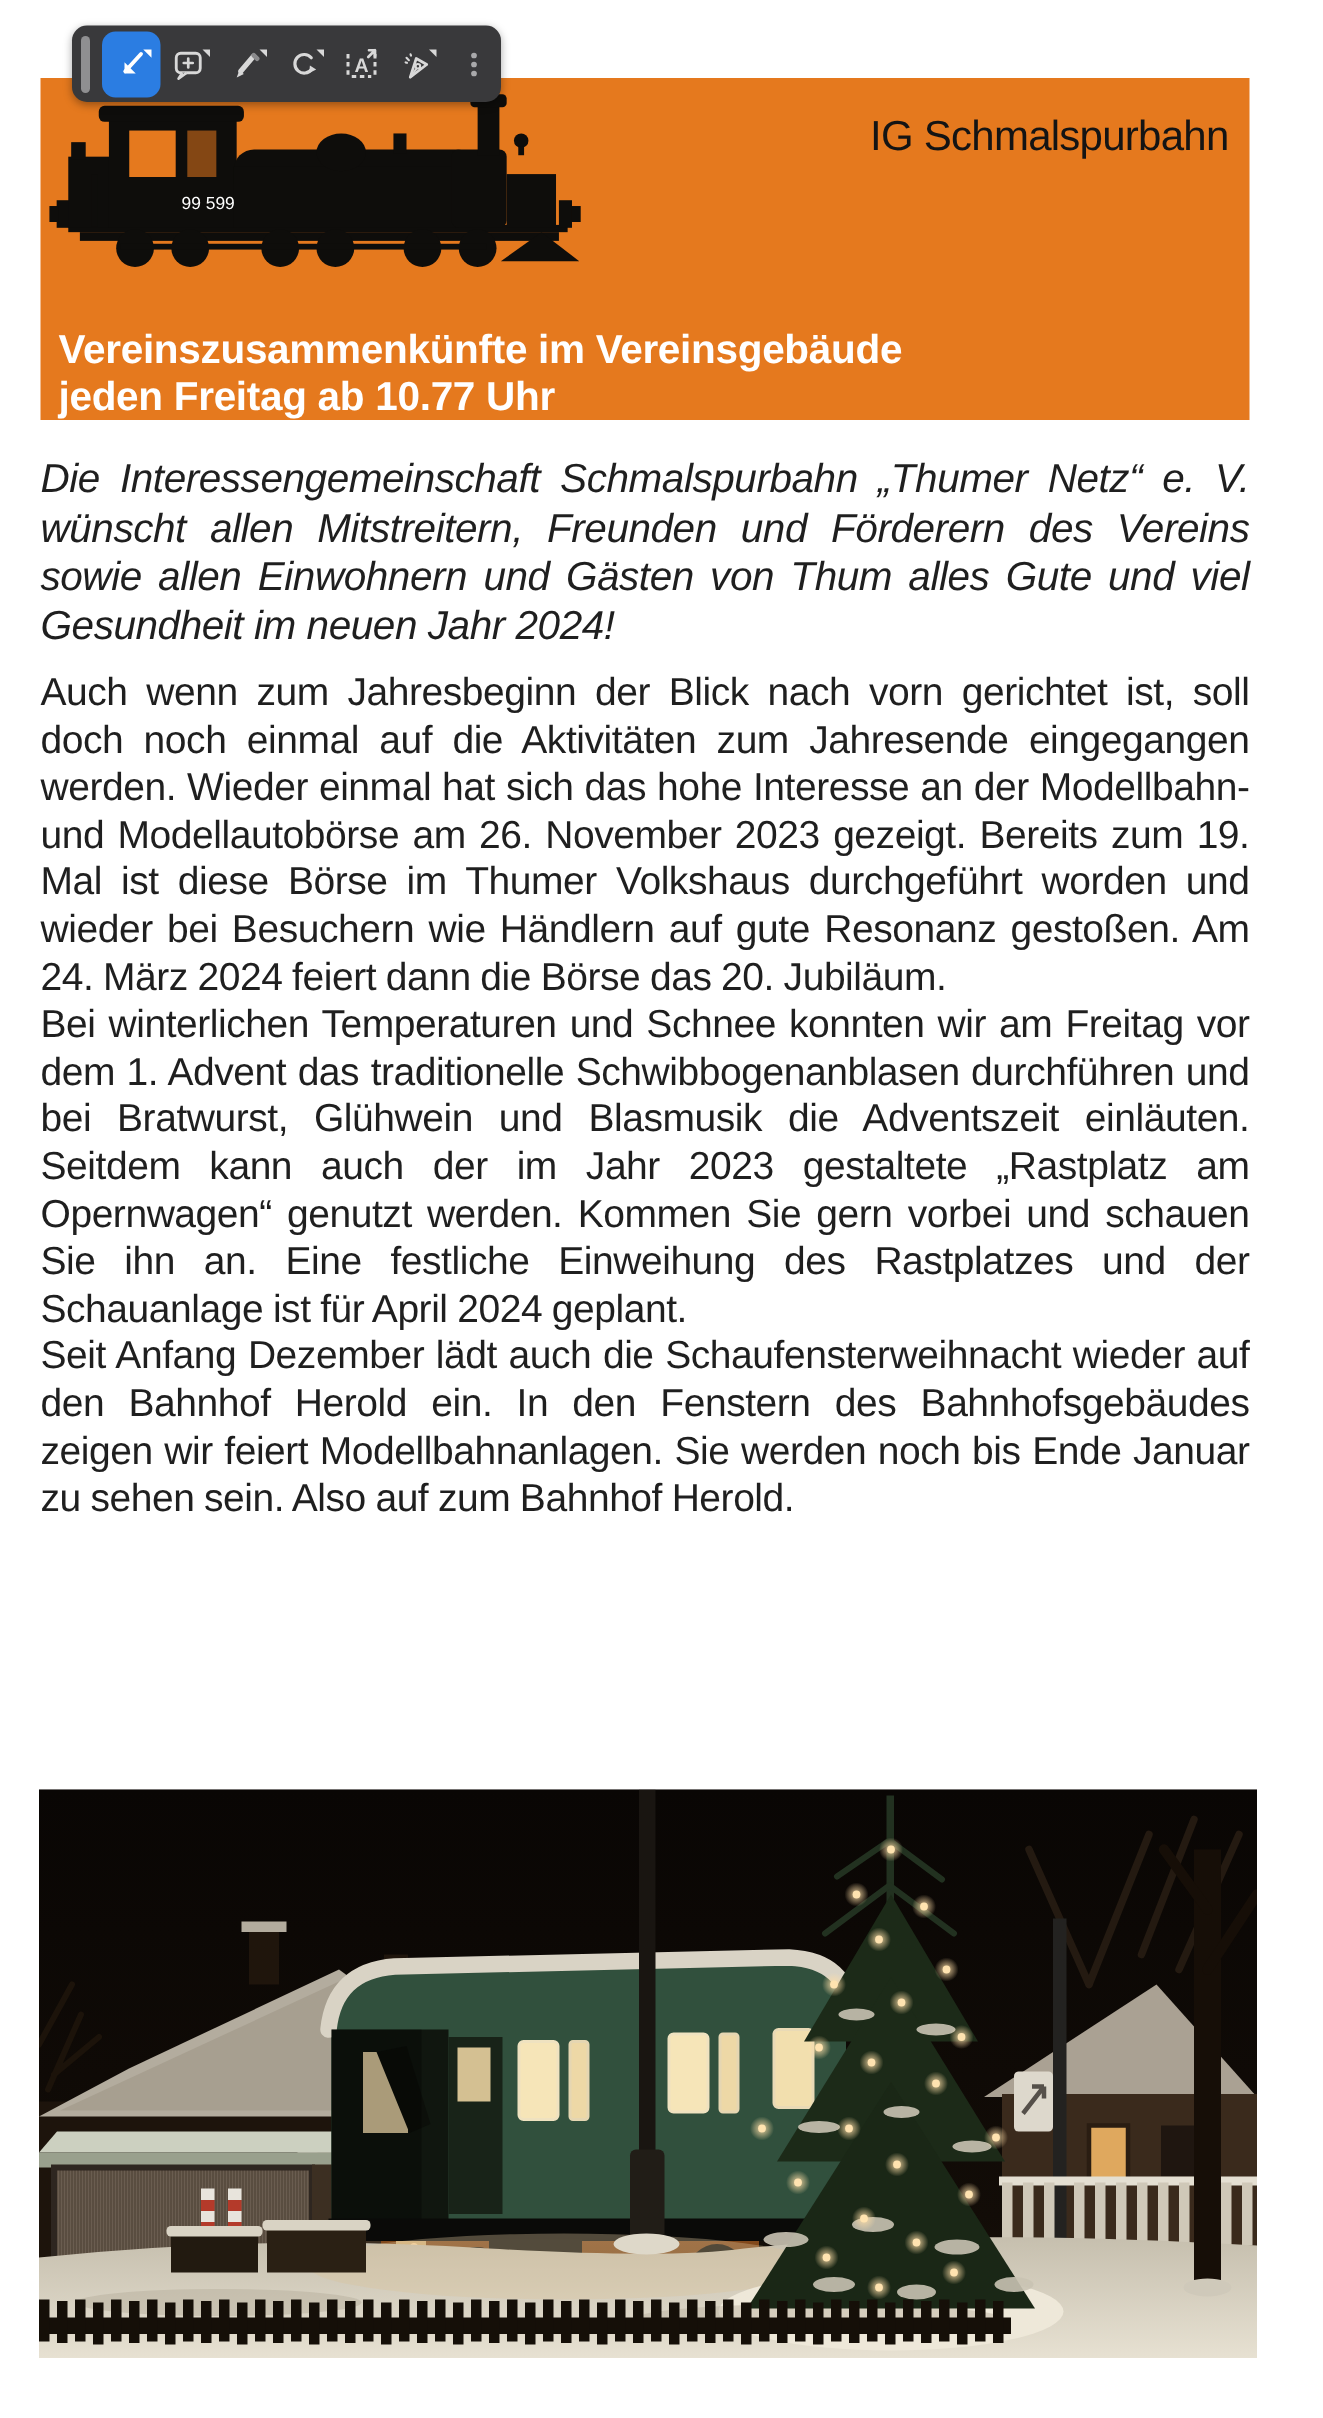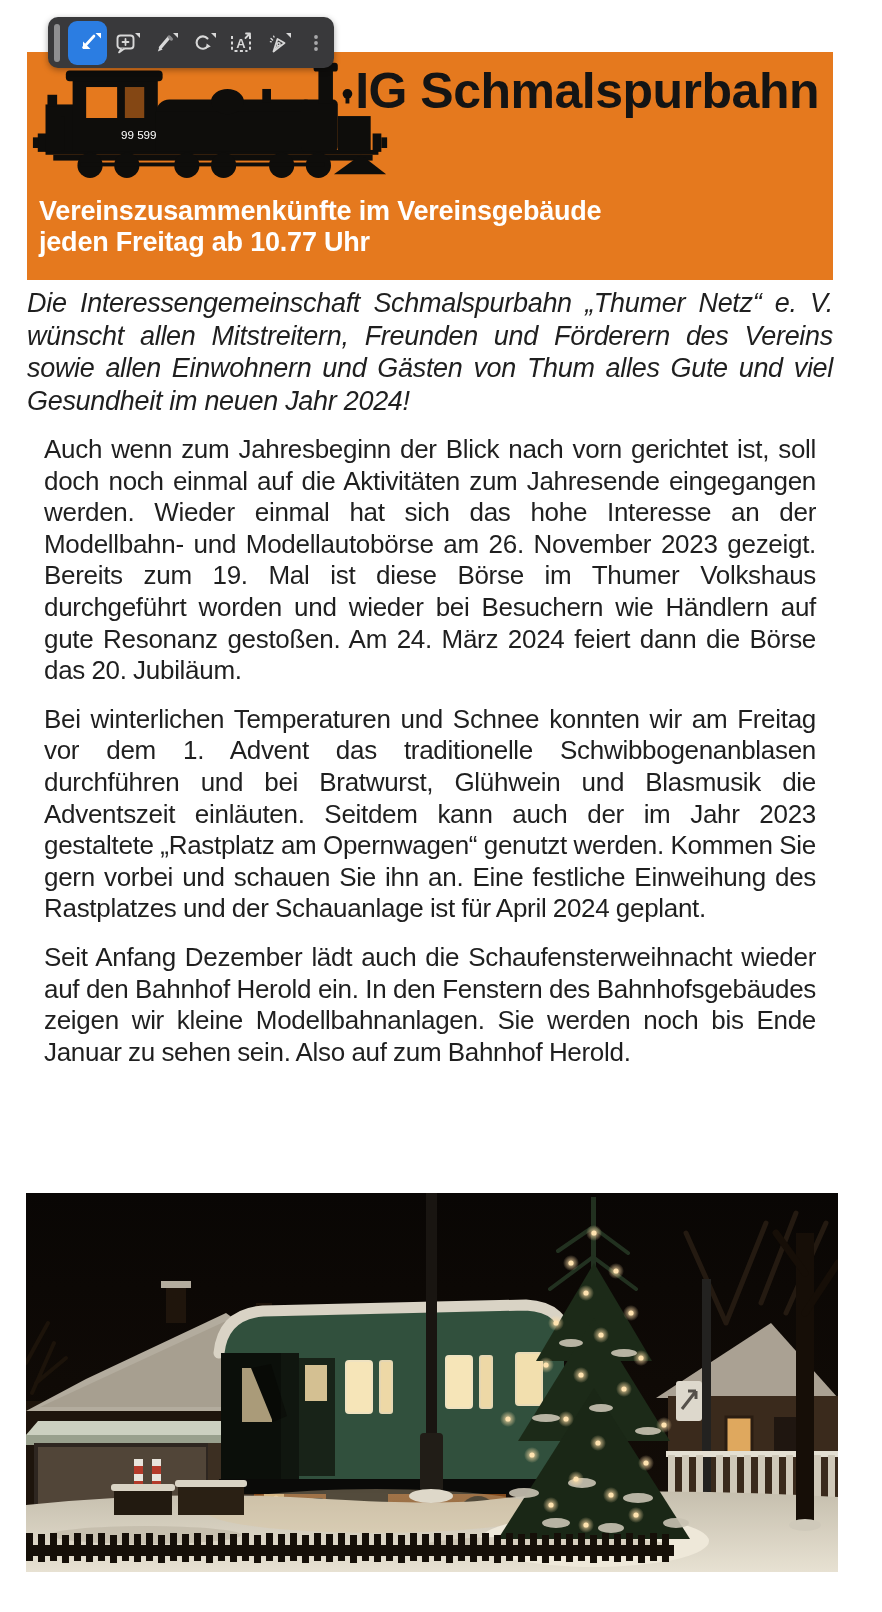--- a/index.html
+++ b/index.html
@@ -11,30 +11,30 @@
            border-radius:10px;display:flex;align-items:center;box-shadow:0 2px 6px rgba(0,0,0,.35);z-index:5;}
   .toolbar .handle{width:6px;height:38px;background:#8f8f91;border-radius:3px;margin-left:6px;flex:0 0 auto;}
   .tool-btn{width:40px;height:44px;display:flex;align-items:center;justify-content:center;
             border:none;background:transparent;padding:0;margin:0 0 0 2px;cursor:pointer;border-radius:9px;}
   .tool-btn.active{width:44px;height:44px;background:#2b7de2;margin-left:8px;}
   .tool-btn svg{display:block;}
 
   
   .masthead{position:absolute;left:27px;top:52px;width:806px;height:228px;background:#e5791e;}
   .loco{position:absolute;left:4px;top:6px;}
-  .org-title{position:absolute;right:14px;top:14px;text-align:right;font-weight:bold;
-             font-size:50px;line-height:50px;color:#141414;letter-spacing:-.5px;}
-  .meeting{position:absolute;left:12px;bottom:22px;color:#ffffff;font-weight:bold;
+  .org-title{position:absolute;right:14px;top:14px;text-align:right;font-weight:normal;
+             font-size:28px;line-height:50px;color:#141414;letter-spacing:-.5px;}
+  .meeting{position:absolute;left:12px;bottom:0;color:#ffffff;font-weight:bold;
            font-size:27px;line-height:31px;letter-spacing:-.2px;}
 
   
-  .article{position:absolute;left:27px;top:287px;width:806px;}
+  .article{position:absolute;left:27px;top:303px;width:806px;}
   .intro{font-style:italic;font-weight:500;font-size:27px;line-height:32.5px;margin:0 0 13px 0;
          text-align:justify;letter-spacing:-.3px;hyphens:auto;}
-  .paras p{font-size:26px;line-height:31.6px;margin:17px;text-align:justify;letter-spacing:-.3px;
+  .paras p{font-size:26px;line-height:31.6px;margin:0;text-align:justify;letter-spacing:-.3px;
            word-spacing:-.5px;hyphens:auto;}
 
   
   .photo{position:absolute;left:26px;top:1193px;width:812px;height:379px;overflow:hidden;background:#0b0806;}
   .photo svg{display:block;}
 </style>
 </head>
 <body>
 
 <div class="page">
@@ -165,21 +165,21 @@
       <div>Vereinszusammenkünfte im Vereinsgebäude</div>
       <div>jeden Freitag ab 10.77 Uhr</div>
     </div>
   </div>
 
   <div class="article">
     <p class="intro">Die Interessengemeinschaft Schmalspurbahn „Thumer Netz“ e. V. wünscht allen Mitstreitern, Freunden und Förderern des Vereins sowie allen Einwohnern und Gästen von Thum alles Gute und viel Gesundheit im neuen Jahr 2024!</p>
     <div class="paras">
         <p>Auch wenn zum Jahresbeginn der Blick nach vorn gerichtet ist, soll doch noch einmal auf die Aktivitäten zum Jahresende eingegangen werden. Wieder einmal hat sich das hohe Interesse an der Modellbahn- und Modellautobörse am 26. November 2023 gezeigt. Bereits zum 19. Mal ist diese Börse im Thumer Volkshaus durchgeführt worden und wieder bei Besuchern wie Händlern auf gute Resonanz gestoßen. Am 24. März 2024 feiert dann die Börse das 20. Jubiläum.</p>
         <p>Bei winterlichen Temperaturen und Schnee konnten wir am Freitag vor dem 1. Advent das traditionelle Schwibbogenanblasen durchführen und bei Bratwurst, Glühwein und Blasmusik die Adventszeit einläuten. Seitdem kann auch der im Jahr 2023 gestaltete „Rastplatz am Opernwagen“ genutzt werden. Kommen Sie gern vorbei und schauen Sie ihn an. Eine festliche Einweihung des Rastplatzes und der Schauanlage ist für April 2024 geplant.</p>
-        <p>Seit Anfang Dezember lädt auch die Schaufensterweihnacht wieder auf den Bahnhof Herold ein. In den Fenstern des Bahnhofsgebäudes zeigen wir kleine Modellbahnanlagen. Sie werden noch bis Ende Januar zu sehen sein. Also auf zum Bahnhof Herold.</p>
+        <p>Seit Anfang Dezember lädt auch die Schaufensterweihnacht wieder auf den Bahnhof Herold ein. In den Fenstern des Bahnhofsgebäudes zeigen wir feiert Modellbahnanlagen. Sie werden noch bis Ende Januar zu sehen sein. Also auf zum Bahnhof Herold.</p>
       </div>
   </div>
 
   <div class="photo">
     <svg width="812" height="379" viewBox="0 0 812 379">
       <defs>
         <linearGradient id="sky" x1="0" y1="0" x2="0" y2="1">
           <stop offset="0" stop-color="#090604"></stop>
             <stop offset=".75" stop-color="#120c07"></stop>
             <stop offset="1" stop-color="#1c130a"></stop>

